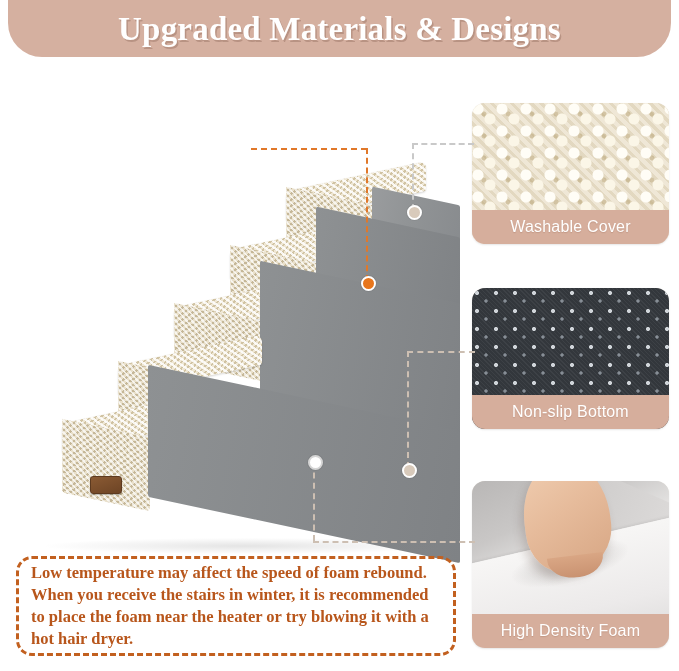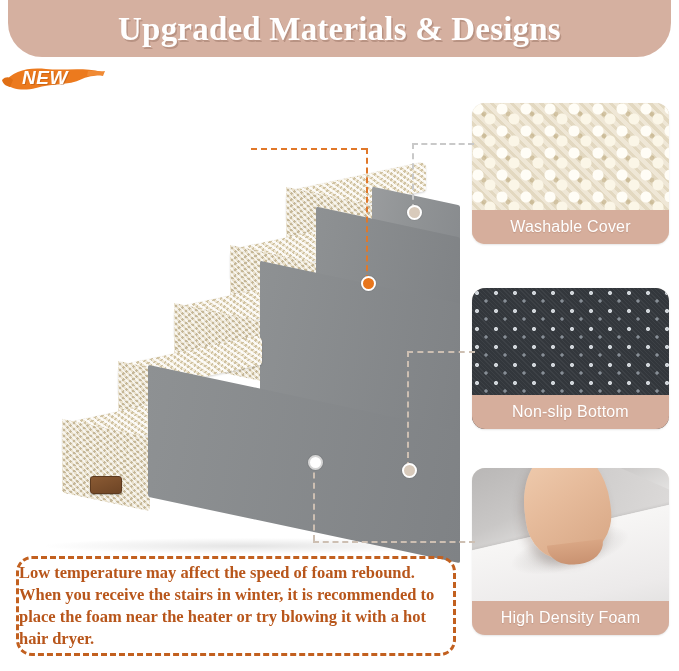--- a/index.html
+++ b/index.html
@@ -106,21 +106,21 @@
   }
   .panel-nonslip{top:288px;height:141px;text-align:center;}
   .sw-nonslip{
     background-color:#33373c;
     background-image:
       radial-gradient(circle at 5px 5px,rgba(235,240,245,.85) 0 1.6px,rgba(0,0,0,0) 2.4px),
       radial-gradient(circle at 14px 13px,rgba(200,210,220,.55) 0 1.3px,rgba(0,0,0,0) 2.1px),
       repeating-linear-gradient(45deg,rgba(255,255,255,.05) 0 1px,rgba(0,0,0,0) 1px 3px);
     background-size:19px 18px,19px 18px,auto;
   }
-  .panel-foam{top:468px;height:167px;}
+  .panel-foam{top:481px;height:167px;}
   .sw-foam{background:linear-gradient(155deg,#b9b7b6 0%,#c9c7c6 26%,#e9e8e7 48%,#f3f2f1 72%,#dedddc 100%);}
   .foam-top{
     position:absolute;left:-10px;top:58px;width:230px;height:120px;
     background:linear-gradient(180deg,#f7f6f5 0%,#eceaea 60%,#dddcdb 100%);
     transform:skewY(-13deg);box-shadow:0 -1px 3px rgba(0,0,0,.08);
   }
   .foam-edge{
     position:absolute;left:126px;top:10px;width:90px;height:150px;
     background:linear-gradient(110deg,#cfcdcc,#e6e4e3);transform:skewY(24deg);
   }
@@ -191,46 +191,38 @@
   .dot-orange{background:#e8761c;}
   .dot-tan{background:#d8cabb;}
   .dot-white{background:#ffffff;border:2px solid #d5d5d5;}
 
   
   .note-box{
     position:absolute;left:16px;top:556px;width:440px;height:100px;
     border:3px dashed #c2601f;border-radius:16px;
     box-sizing:border-box;
     display:flex;align-items:center;justify-content:center;
-    padding:4px 0;
+    padding:4px 12px;
   }
   .note-text{
     font-family:"Liberation Serif",serif;
     font-weight:bold;font-size:16.5px;line-height:1.33;
     color:#b8561b;text-align:left;
   }
 </style>
 </head>
 <body>
 
 <div id="page">
 
   <div class="header-banner">
     <div class="header-title">Upgraded Materials &amp; Designs</div>
   </div>
 
 
-  <div class="new-badge">
-    <svg width="104" height="32" viewBox="0 0 104 32">
-      <path d="M2 20 C10 8, 26 4, 44 6 C62 8, 80 4, 100 9 C96 14, 88 12, 80 16 C66 23, 50 20, 34 25 C22 28, 10 27, 2 20 Z" fill="#ec7a1e"></path>
-      <path d="M86 8 C92 7, 97 9, 103 8 L101 13 C95 12, 90 13, 85 13 Z" fill="#f08a34"></path>
-      <path d="M0 17 C4 13, 8 14, 11 17 L8 24 C4 23, 1 21, 0 17 Z" fill="#e06f14"></path>
-    </svg>
-    <div class="new-text">NEW</div>
-  </div>
 
   <div class="product">
 
     <div class="stair-tread" style="left:258px;top:6px;width:140px;height:30px;transform:skewY(-12deg);"></div>
     <div class="stair-front" style="left:258px;top:26px;width:88px;height:60px;transform:skewY(12deg);"></div>
     <div class="side-panel" style="left:344px;top:26px;width:88px;height:62px;transform:skewY(12deg);"></div>
 
     <div class="stair-tread" style="left:202px;top:64px;width:144px;height:30px;transform:skewY(-12deg);"></div>
     <div class="stair-front" style="left:202px;top:84px;width:88px;height:60px;transform:skewY(12deg);"></div>
     <div class="side-panel side-dark" style="left:288px;top:52px;width:144px;height:116px;transform:skewY(12deg);"></div>

